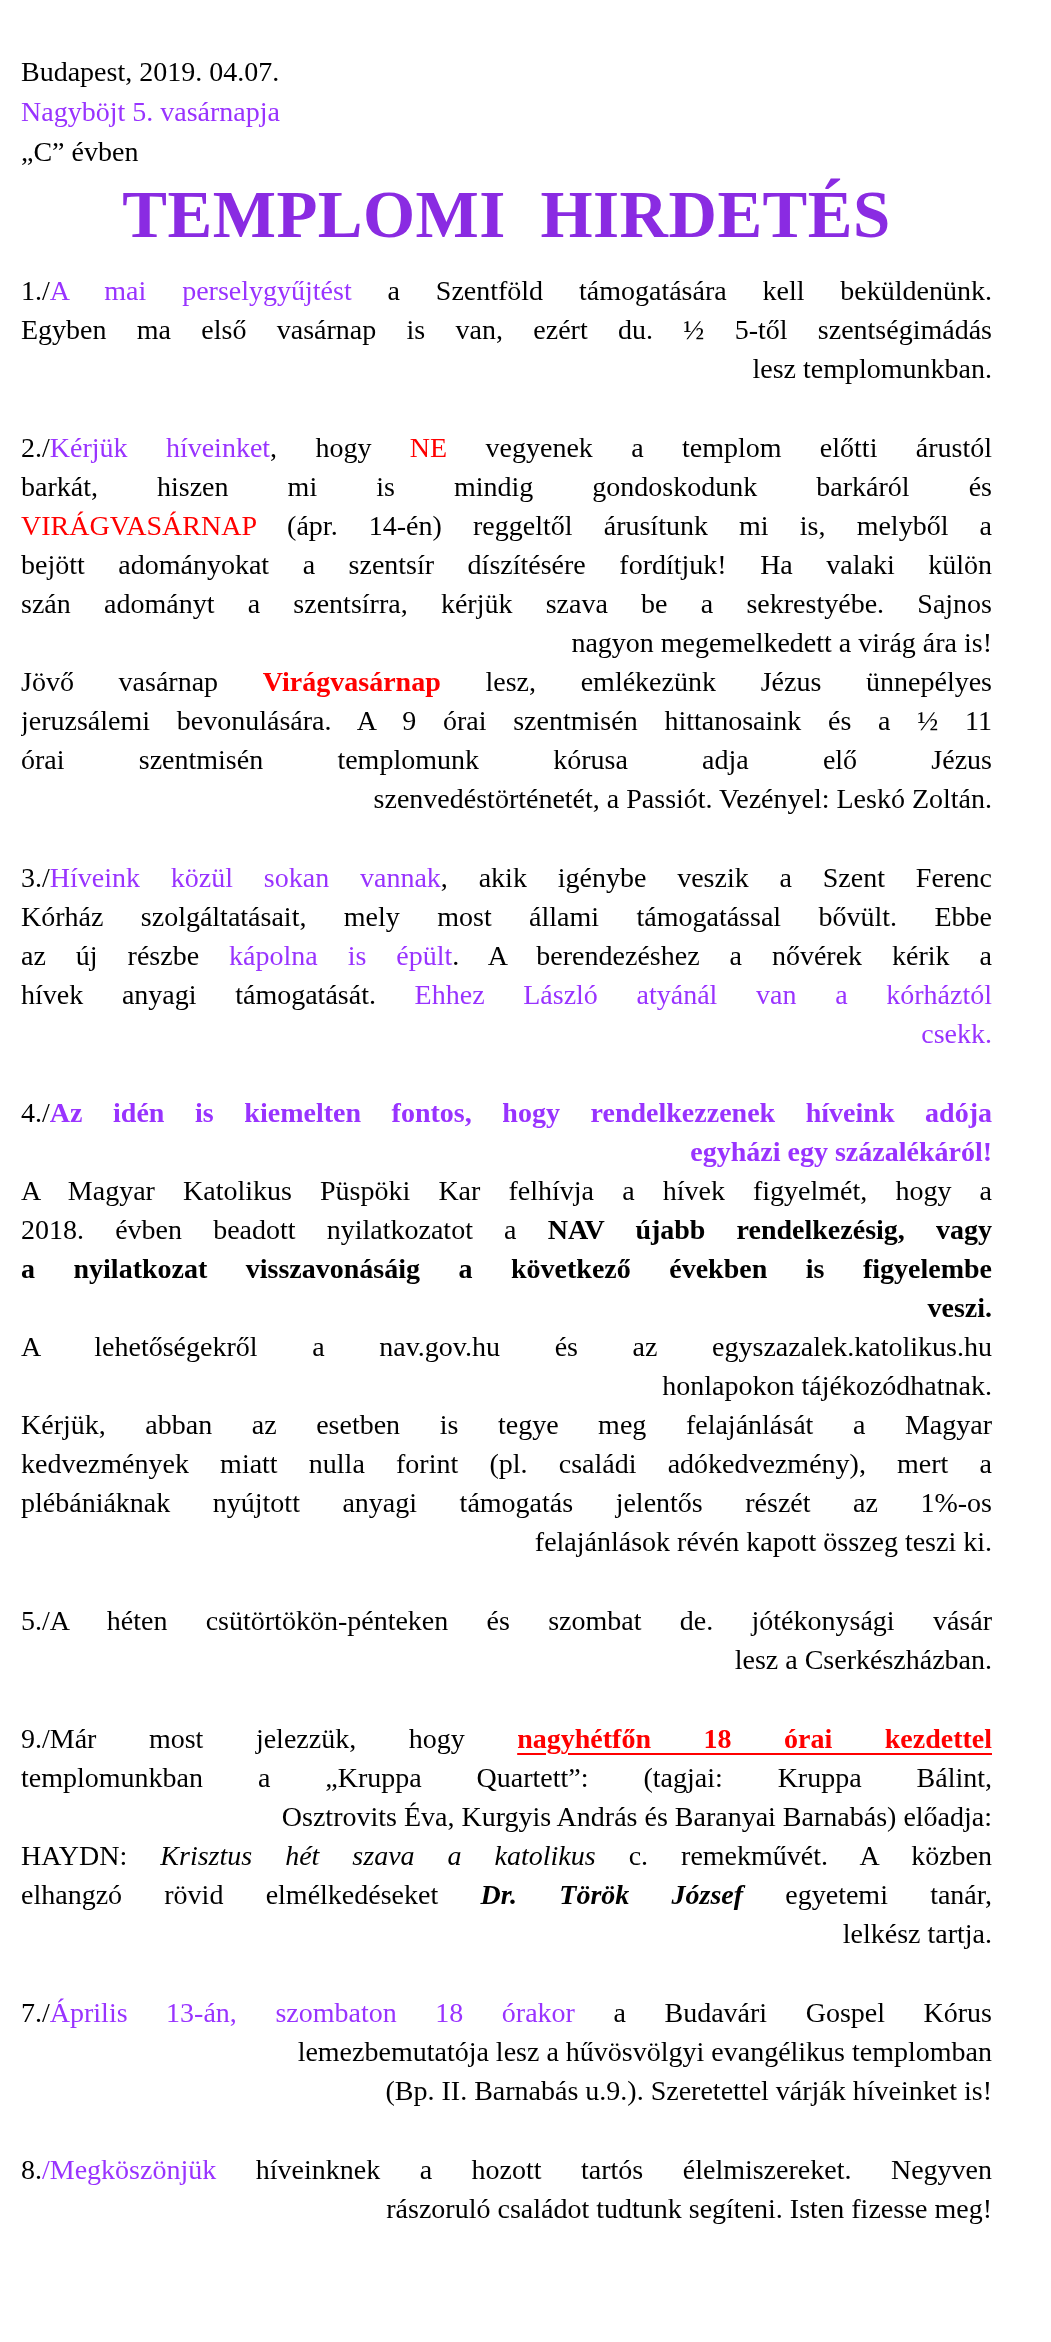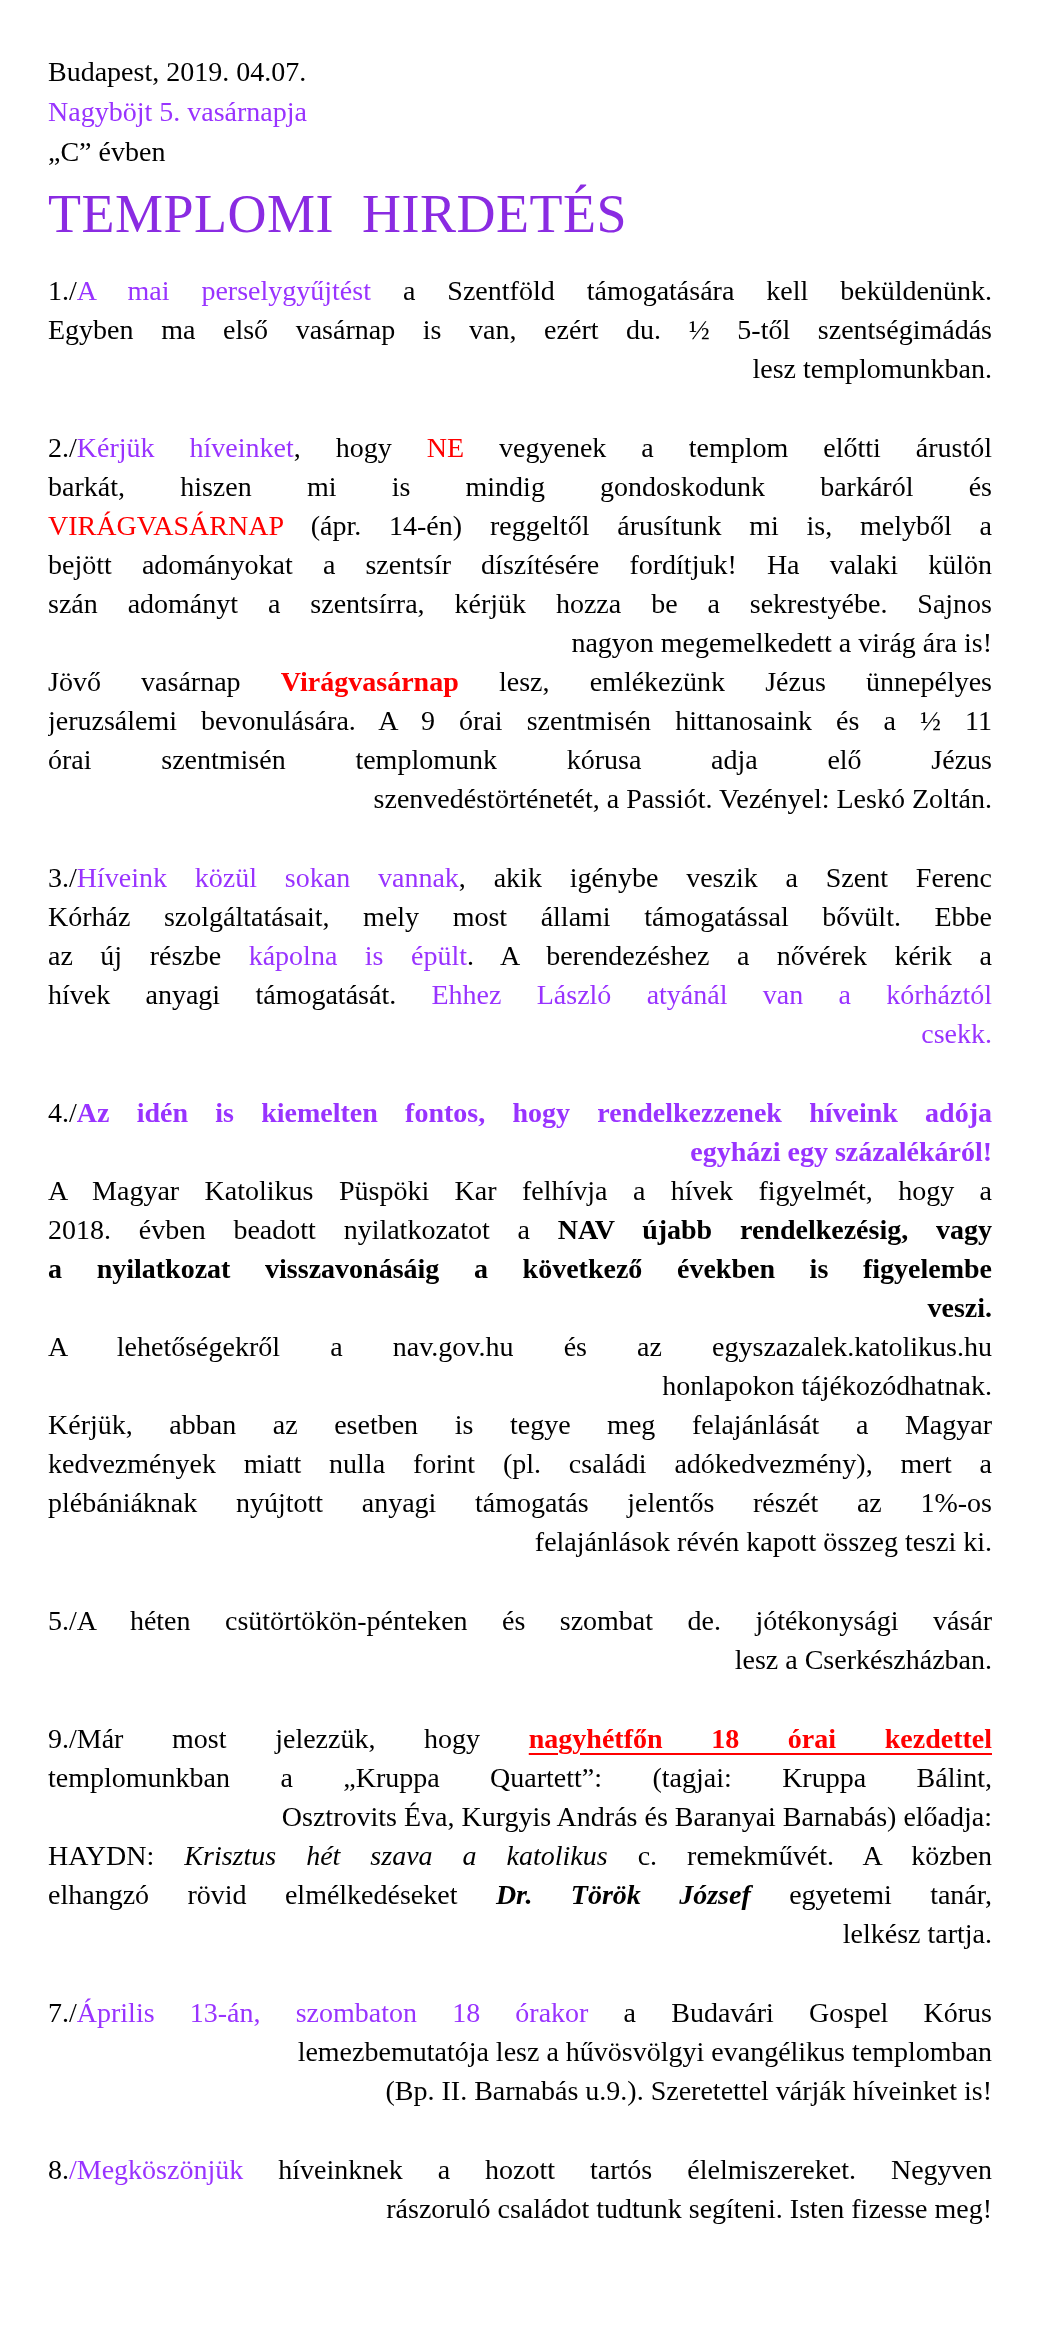--- a/index.html
+++ b/index.html
@@ -6,40 +6,40 @@
     margin: 0;
     padding: 0;
     background: #ffffff;
   }
   .page {
     position: relative;
     width: 1033px;
     height: 2342px;
     box-sizing: border-box;
     background: var(--page-bg, #ffffff);
-    padding: 52px 41px 0 48px;
+    padding: 52px 41px 0 21px;
     font-family: "Liberation Serif", "DejaVu Serif", serif;
     font-size: 28px;
     color: #000000;
     overflow: hidden;
   }
   .header-line {
     line-height: 40px;
     height: 40px;
     white-space: pre;
   }
   .header-line.season {
     color: var(--purple, #9933ff);
   }
   .doc-title {
     margin: 9px 0 24px 0;
-    font-size: 54px;
+    font-size: 67px;
     line-height: 66px;
-    font-weight: normal;
-    text-align: left;
+    font-weight: bold;
+    text-align: center;
     color: var(--title-purple, #8a2be2);
     white-space: pre;
     letter-spacing: 0.5px;
   }
   .section + .section {
     margin-top: 40px;
   }
   .line {
     line-height: 39px;
     height: 39px;
@@ -79,21 +79,21 @@
           <div class="line just"><span class="seg s-n">Egyben ma első vasárnap is van, ezért du. ½ 5-től szentségimádás</span></div>
           <div class="line"><span class="seg s-n">lesz templomunkban.</span></div>
         </div>
       </div>
       <div class="section">
         <div class="paragraph">
           <div class="line just"><span class="seg s-n">2./</span><span class="seg s-p">Kérjük híveinket</span><span class="seg s-n">, hogy </span><span class="seg s-r">NE</span><span class="seg s-n"> vegyenek a templom előtti árustól</span></div>
           <div class="line just"><span class="seg s-n">barkát, hiszen mi is mindig gondoskodunk barkáról és</span></div>
           <div class="line just"><span class="seg s-r">VIRÁGVASÁRNAP</span><span class="seg s-n"> (ápr. 14-én) reggeltől árusítunk mi is, melyből a</span></div>
           <div class="line just"><span class="seg s-n">bejött adományokat a szentsír díszítésére fordítjuk! Ha valaki külön</span></div>
-          <div class="line just"><span class="seg s-n">szán adományt a szentsírra, kérjük hozza be a sekrestyébe. Sajnos</span></div>
+          <div class="line just"><span class="seg s-n">szán adományt a szentsírra, kérjük szava be a sekrestyébe. Sajnos</span></div>
           <div class="line"><span class="seg s-n">nagyon megemelkedett a virág ára is!</span></div>
         </div>
         <div class="paragraph">
           <div class="line just"><span class="seg s-n">Jövő vasárnap </span><span class="seg s-rb">Virágvasárnap</span><span class="seg s-n"> lesz, emlékezünk Jézus ünnepélyes</span></div>
           <div class="line just"><span class="seg s-n">jeruzsálemi bevonulására. A 9 órai szentmisén hittanosaink és a ½ 11</span></div>
           <div class="line just"><span class="seg s-n">órai szentmisén templomunk kórusa adja elő Jézus</span></div>
           <div class="line"><span class="seg s-n">szenvedéstörténetét, a Passiót. Vezényel: Leskó Zoltán.</span></div>
         </div>
       </div>
       <div class="section">

